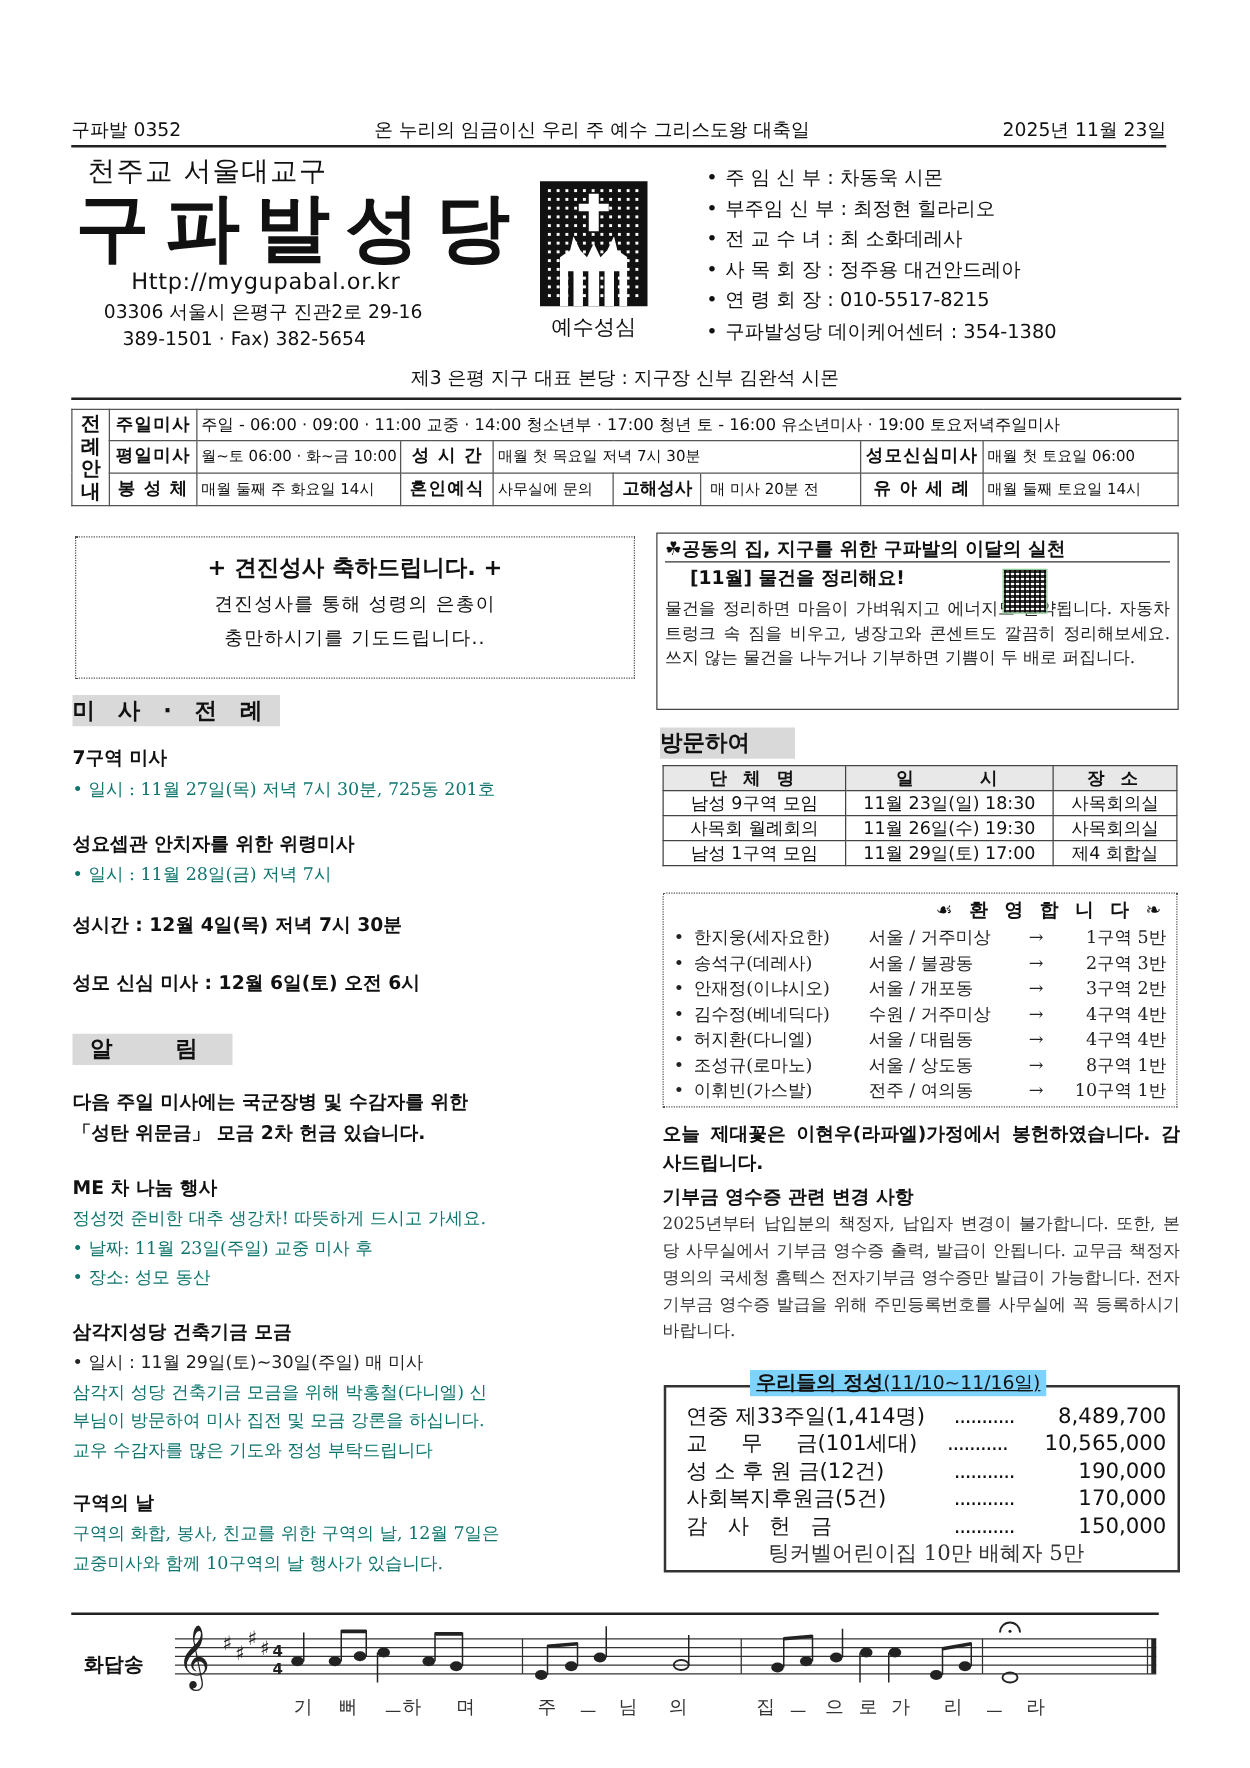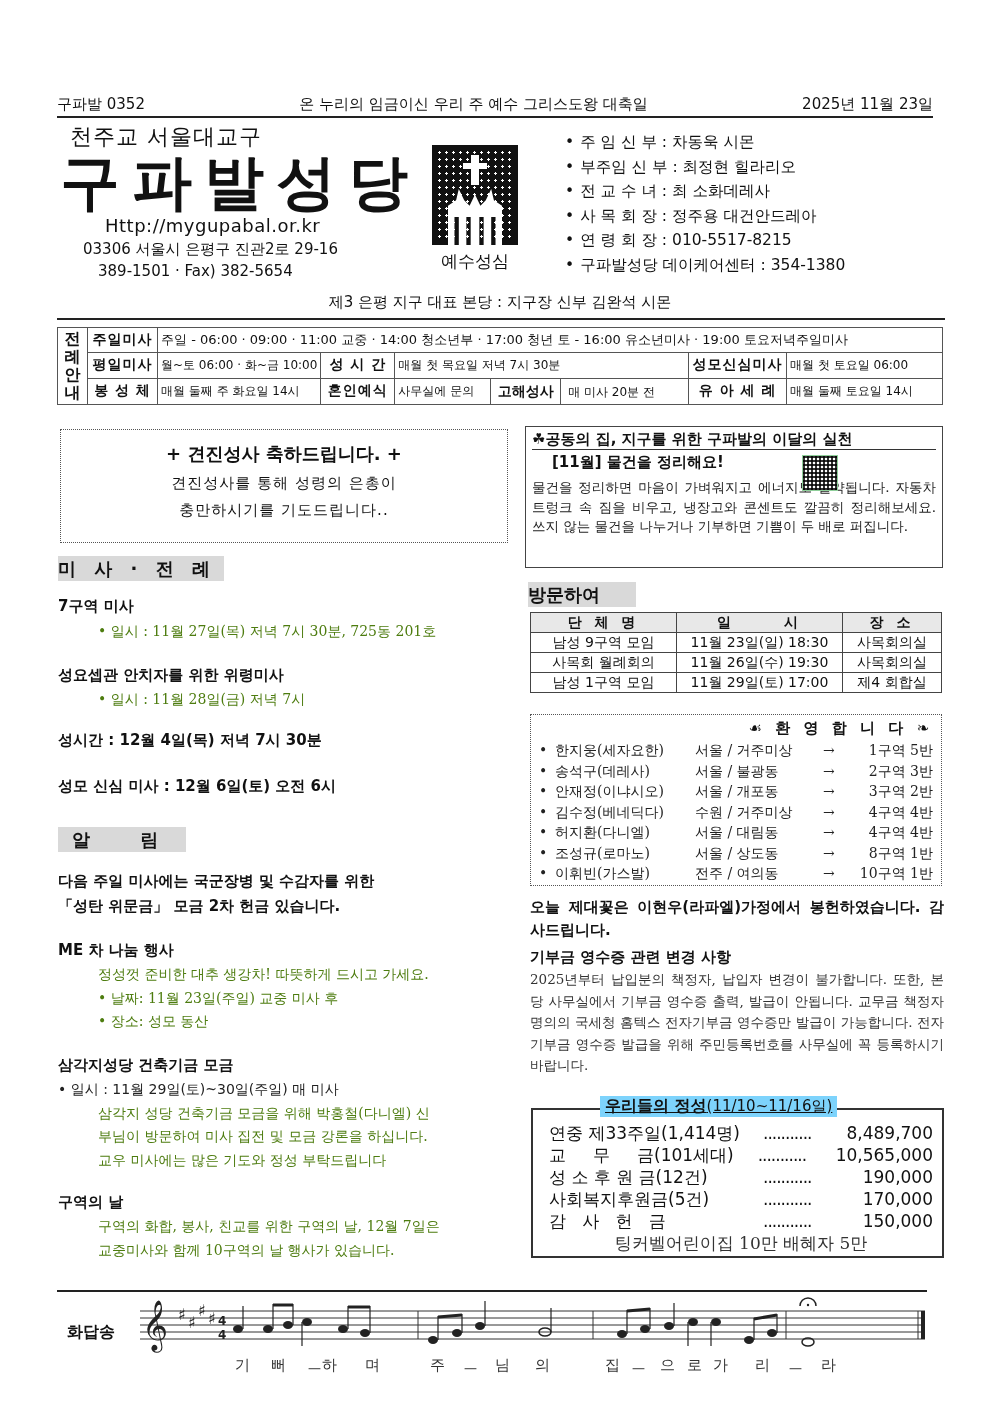--- a/index.html
+++ b/index.html
@@ -42,21 +42,21 @@
   .lit td.big { font-size: 13px; }
 
   
   .confirm { left: 60px; top: 429px; width: 448px; height: 114px; border: 1px dotted #555; text-align: center; }
   .confirm .t { margin-top: 12px; font-size: 18px; font-weight: bold; }
   .confirm .l { font-size: 15px; margin-top: 8px; letter-spacing: 1px; }
 
   .sec-head { background: #d9d9d9; font-weight: bold; font-size: 18px; height: 25px; line-height: 25px; letter-spacing: 6px; }
 
   .h3 { font-weight: bold; font-size: 15px; white-space: nowrap; }
-  .p { font-family: "DejaVu Serif", serif; font-size: 14px; color: #4d7c0f; white-space: nowrap; margin-left: 40px; }
+  .p { font-family: "DejaVu Serif", serif; font-size: 14px; color: #0f766e; white-space: nowrap; }
   .ps { font-family: "DejaVu Sans", sans-serif; font-size: 14px; color: #222; white-space: nowrap; }
 
   
   .care { left: 525px; top: 426px; width: 418px; height: 142px; border: 1.5px solid #444; padding: 3px 6px; }
   .care .title { font-weight: bold; font-size: 15px; border-bottom: 1.5px solid #333; white-space: nowrap; }
   .care .sub { font-weight: bold; font-size: 15px; margin-left: 20px; margin-top: 3px; }
   .care .qr { position: absolute; left: 276px; top: 28px; width: 36px; height: 36px; border: 1px solid #8fcf9a; background-image: repeating-linear-gradient(0deg, #333 0 2px, #fff 2px 4px), repeating-linear-gradient(90deg, #333 0 2px, #fff 2px 4px); background-blend-mode: multiply; }
   .care .body { font-family: "DejaVu Serif", serif; font-size: 13.5px; line-height: 19.5px; margin-top: 6px; text-align: justify; color: #222; }
 
   
@@ -188,21 +188,21 @@
 
 <div class="abs h3" style="left:58px;top:941px">ME 차 나눔 행사</div>
 <div class="abs p" style="left:58px;top:966px">정성껏 준비한 대추 생강차! 따뜻하게 드시고 가세요.</div>
 <div class="abs p" style="left:58px;top:990px">• 날짜: 11월 23일(주일) 교중 미사 후</div>
 <div class="abs p" style="left:58px;top:1013px">• 장소: 성모 동산</div>
 
 <div class="abs h3" style="left:58px;top:1056px">삼각지성당 건축기금 모금</div>
 <div class="abs ps" style="left:58px;top:1081px">• 일시 : 11월 29일(토)~30일(주일) 매 미사</div>
 <div class="abs p" style="left:58px;top:1105px">삼각지 성당 건축기금 모금을 위해 박홍철(다니엘) 신</div>
 <div class="abs p" style="left:58px;top:1128px">부님이 방문하여 미사 집전 및 모금 강론을 하십니다.</div>
-<div class="abs p" style="left:58px;top:1152px">교우 미사에는 많은 기도와 정성 부탁드립니다</div>
+<div class="abs p" style="left:58px;top:1152px">교우 수감자를 많은 기도와 정성 부탁드립니다</div>
 
 <div class="abs h3" style="left:58px;top:1193px">구역의 날</div>
 <div class="abs p" style="left:58px;top:1218px">구역의 화합, 봉사, 친교를 위한 구역의 날, 12월 7일은</div>
 <div class="abs p" style="left:58px;top:1242px">교중미사와 함께 10구역의 날 행사가 있습니다.</div>
 
 <div class="abs care">
   <div class="title">☘공동의 집, 지구를 위한 구파발의 이달의 실천</div>
   <div class="sub">[11월] 물건을 정리해요!</div>
   <div class="qr"></div>
   <div class="body">물건을 정리하면 마음이 가벼워지고 에너지도 절약됩니다. 자동차 트렁크 속 짐을 비우고, 냉장고와 콘센트도 깔끔히 정리해보세요. 쓰지 않는 물건을 나누거나 기부하면 기쁨이 두 배로 퍼집니다.</div>

